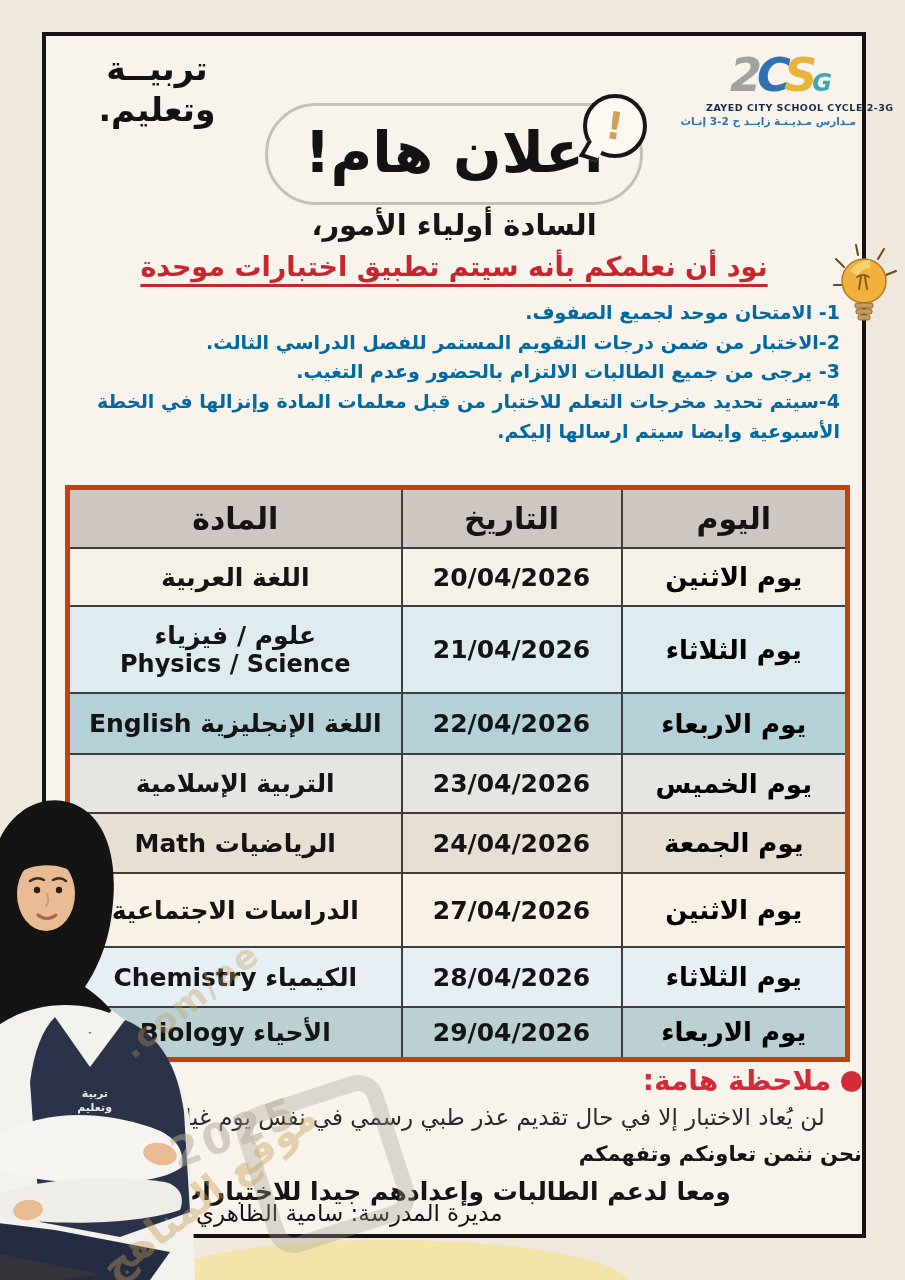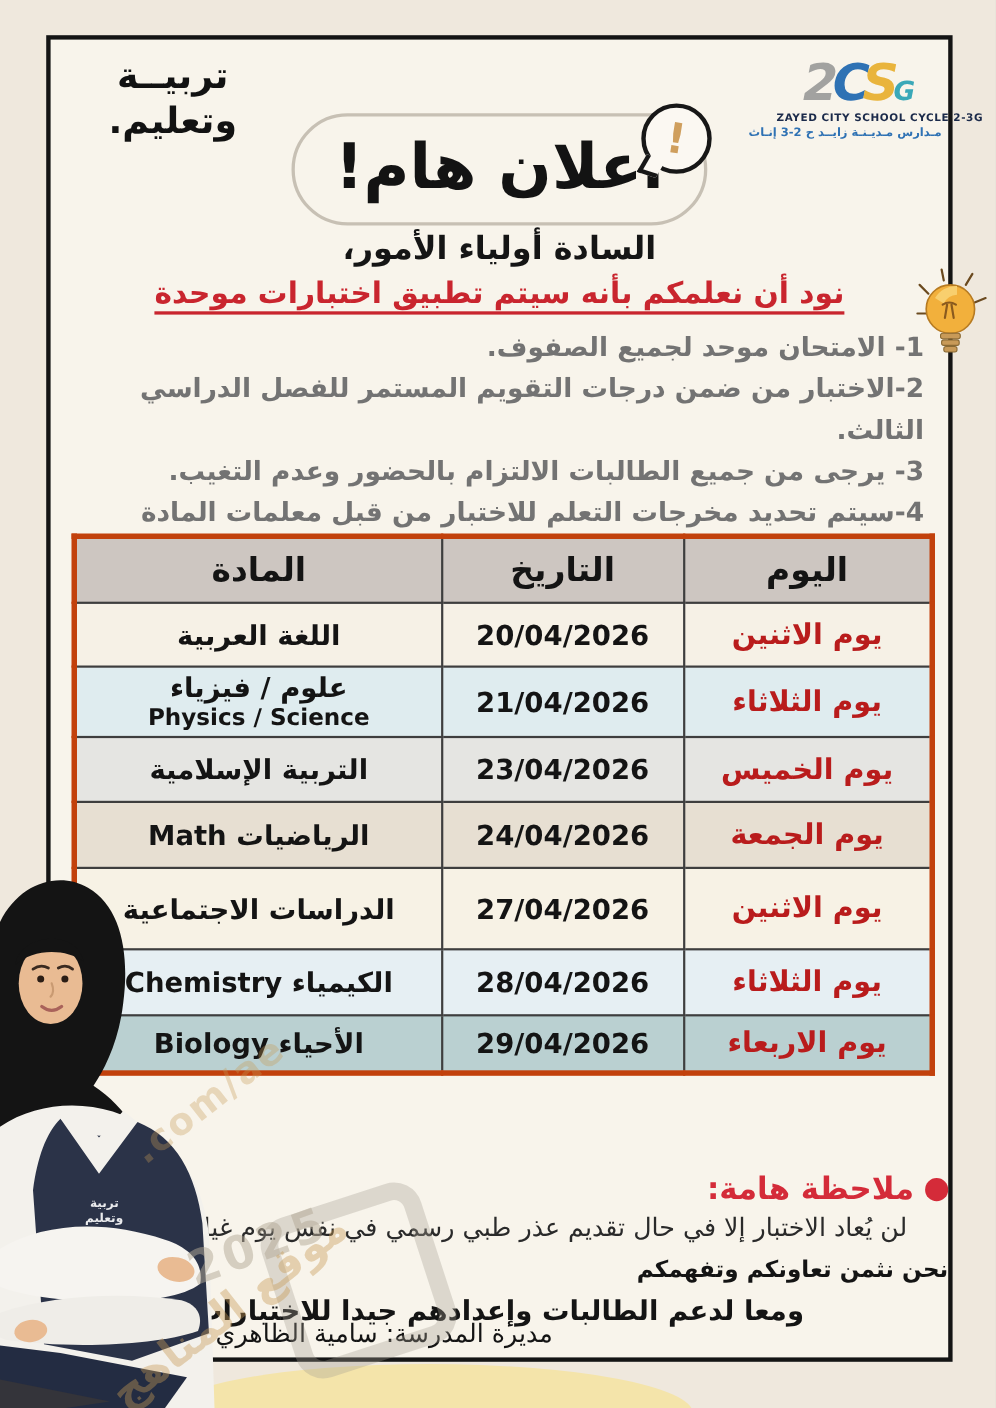--- a/index.html
+++ b/index.html
@@ -36,36 +36,36 @@
             font-size:29px;font-weight:900;color:#151515;}
   .notice-heading{position:absolute;left:0;top:215px;width:100%;text-align:center;direction:rtl;
             font-size:27px;font-weight:900;color:#c9252e;
             text-decoration:underline;text-decoration-thickness:2.5px;text-underline-offset:8px;}
 
   
   .bulb{position:absolute;left:780px;top:205px;width:76px;height:92px;z-index:5;}
 
   
   .points{position:absolute;right:22px;left:20px;top:262px;direction:rtl;text-align:right;
-          font-size:24px;font-weight:900;color:#737373;line-height:1.56;}
+          font-size:19px;font-weight:900;color:#0369a1;line-height:1.56;}
   .points div{margin:0;}
 
   
   .sched{position:absolute;left:19px;top:449px;width:780px;border-collapse:collapse;table-layout:fixed;
          border:5px solid #c2410c;}
   .sched td,.sched th{border:2.5px solid #3e3e3e;text-align:center;vertical-align:middle;padding:0 4px;}
   .sched th{background:#cdc6c1;font-size:30px;font-weight:900;color:#141414;height:57px;direction:rtl;}
   .col-subj{width:334px;} .col-date{width:220px;} .col-day{width:226px;}
   .cell-subj{direction:rtl;font-size:25px;font-weight:900;color:#141414;}
   .cell-date{direction:ltr;font-size:25px;font-weight:900;color:#141414;letter-spacing:0;}
-  .cell-day{direction:rtl;font-size:26px;font-weight:900;color:#b91c1c;}
-  .sub-en{font-size:21px;font-weight:900;direction:ltr;line-height:1.1;}
+  .cell-day{direction:rtl;font-size:26px;font-weight:900;color:#000000;}
+  .sub-en{font-size:24px;font-weight:900;direction:ltr;line-height:1.1;}
   .sub-en:empty{display:none;}
   tr.r1{background:#f6f1e6;height:58px;}
-  tr.r2{background:#dfecef;height:64px;}
+  tr.r2{background:#dfecef;height:87px;}
   tr.r2 .cell-subj{line-height:1.15;}
   tr.r3{background:#b5d1d8;height:61px;}
   tr.r4{background:#e5e5e2;height:59px;}
   tr.r5{background:#e7dfd2;height:60px;}
   tr.r6{background:#f7f2e5;height:74px;}
   tr.r7{background:#e6eff3;height:60px;}
   tr.r8{background:#bad0d1;height:52px;}
 
   
   .note-title{position:absolute;left:0;top:1028px;width:100%;text-align:right;direction:rtl;
@@ -162,20 +162,25 @@
       <tr class="r1">
         <td class="cell-subj"><span>اللغة العربية</span></td>
         <td class="cell-date">20/04/2026</td>
         <td class="cell-day">يوم الاثنين</td>
       </tr>
       <tr class="r2">
         <td class="cell-subj"><span>علوم / فيزياء</span><div class="sub-en">Physics / Science</div></td>
         <td class="cell-date">21/04/2026</td>
         <td class="cell-day">يوم الثلاثاء</td>
       </tr>
+      <tr class="r3">
+        <td class="cell-subj"><span>اللغة الإنجليزية English</span></td>
+        <td class="cell-date">22/04/2026</td>
+        <td class="cell-day">يوم الاربعاء</td>
+      </tr>
       <tr class="r4">
         <td class="cell-subj"><span>التربية الإسلامية</span></td>
         <td class="cell-date">23/04/2026</td>
         <td class="cell-day">يوم الخميس</td>
       </tr>
       <tr class="r5">
         <td class="cell-subj"><span>الرياضيات Math</span></td>
         <td class="cell-date">24/04/2026</td>
         <td class="cell-day">يوم الجمعة</td>
       </tr>

